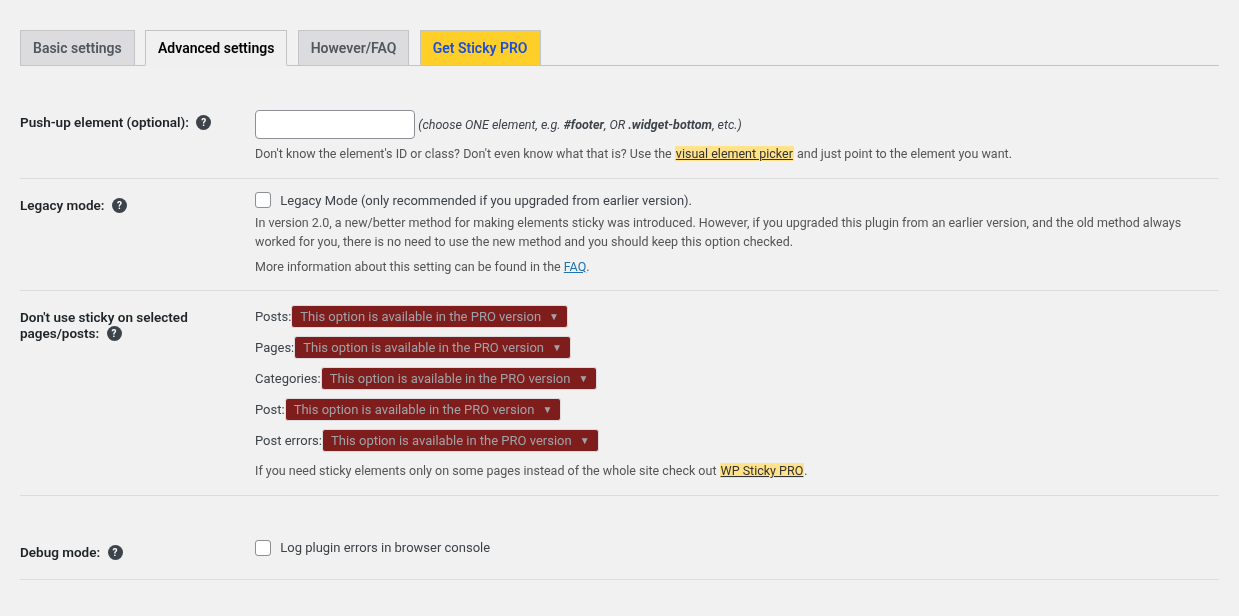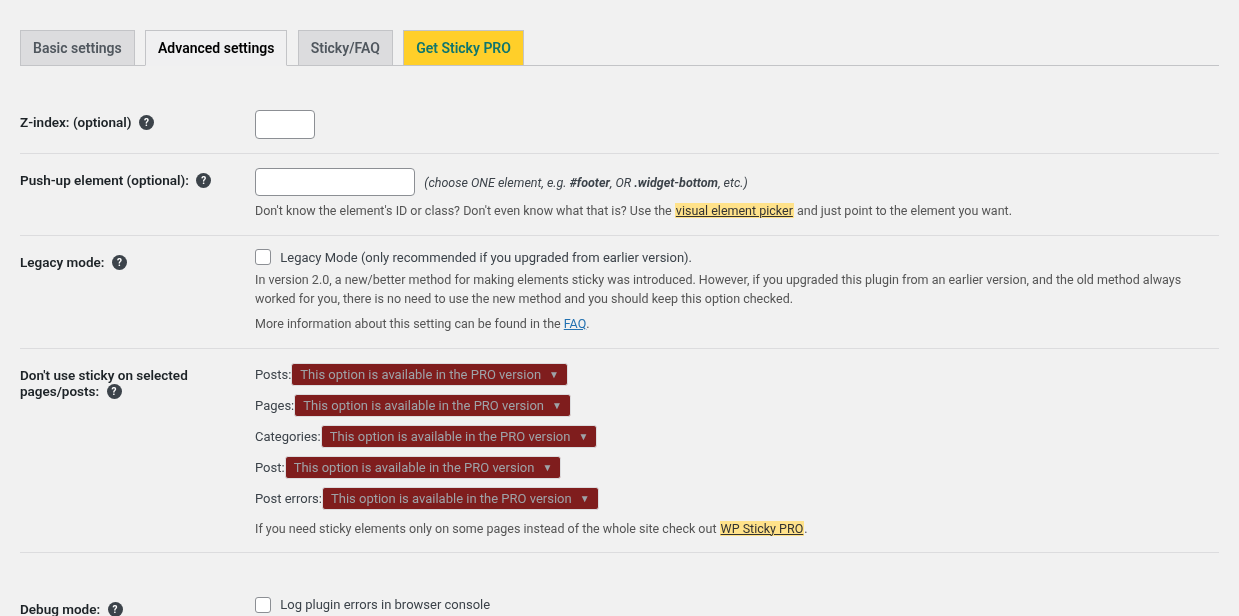--- a/index.html
+++ b/index.html
@@ -40,21 +40,21 @@
     text-align: right;
   }
   .nav-tab:first-child { margin-left: 0; }
   .nav-tab.active {
     background: #f0f0f1;
     border-bottom: 1px solid #f0f0f1;
     color: #000;
   }
   .nav-tab.pro {
     background: #ffcf29;
-    color: #0f766e;
+    color: #1d4ed8;
   }
   
   .form-table {
     width: 100%;
     border-collapse: collapse;
     margin-top: 30px;
   }
   .form-table > tbody > tr > th {
     text-align: left;
     vertical-align: top;
@@ -119,21 +119,21 @@
     border: 1px solid #8c8f94;
     border-radius: 3px;
     background: #fff;
     appearance: none;
     cursor: pointer;
   }
   .hint {
     font-style: italic;
     color: #3c434a;
     font-size: 12.5px;
-    margin-left: 6px;
+    margin-left: 0;
   }
   .desc {
     color: #555;
     font-size: 12.5px;
     margin-top: 6px;
     line-height: 1.5;
   }
   a.link {
     color: #2271b1;
     text-decoration: underline;
@@ -177,36 +177,27 @@
   .extra-gap { height: 30px; }
 </style>
 </head>
 <body>
 
 <div class="wrap">
 
   <div class="nav-tabs">
     <a class="nav-tab">Basic settings</a>
     <a class="nav-tab active">Advanced settings</a>
-    <a class="nav-tab">Sticky/FAQ</a>
+    <a class="nav-tab">However/FAQ</a>
     <a class="nav-tab pro">Get Sticky PRO</a>
   </div>
 
   <table class="form-table">
     <tbody>
 
-      <tr>
-        <th>
-          <span>Z-index: (optional)</span>
-          <span class="help-icon">?</span>
-        </th>
-        <td>
-          <input type="text" class="small-text" value="" style="">
-        </td>
-      </tr>
 
       <tr>
         <th>
           <span>Push-up element (optional):</span>
           <span class="help-icon">?</span>
         </th>
         <td>
           <input type="text" class="medium-text" value="" style="">
           <span class="hint">
             <span>(choose ONE element, e.g. </span><strong>#footer</strong><span>, OR </span><strong>.widget-bottom</strong><span>, etc.)</span>

